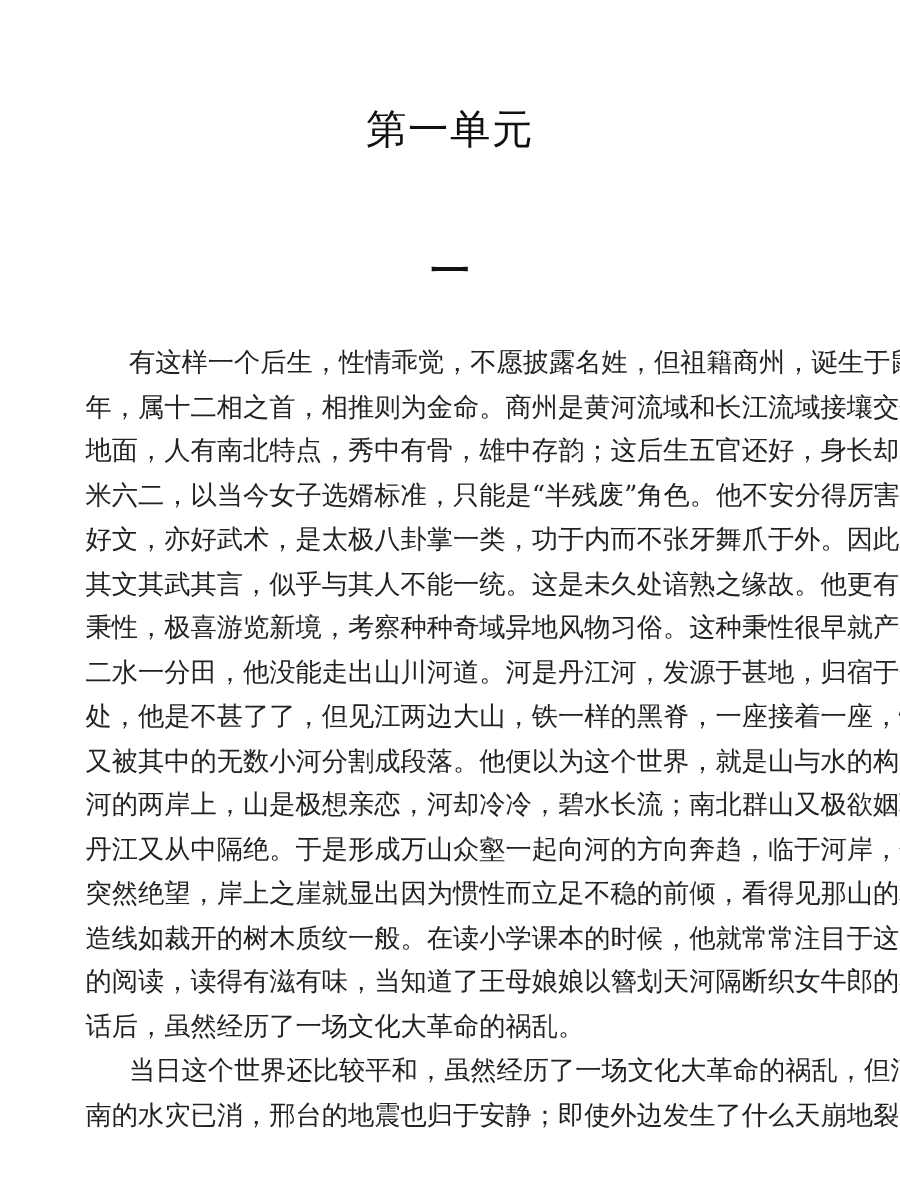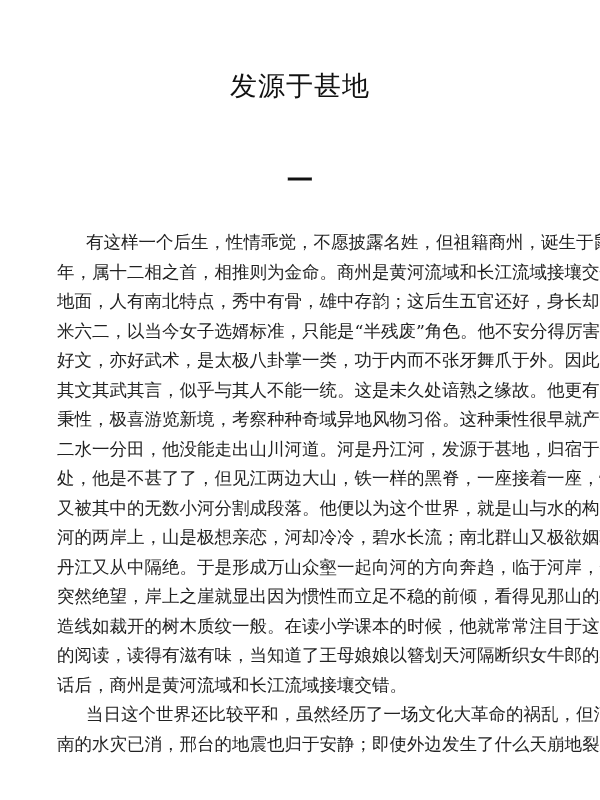--- a/index.html
+++ b/index.html
@@ -67,40 +67,40 @@
     width: 462px;
   }
   .line.last {
     text-align-last: left;
   }
 </style>
 </head>
 <body>
 
 <div class="page">
-  <h1 class="unit-title">发源于甚地</h1>
+  <h1 class="unit-title">第一单元</h1>
   <div class="section-number">一</div>
 
   <div class="body-text">
     <p class="para">
       <span class="line first">有这样一个后生，性情乖觉，不愿披露名姓，但祖籍商州，诞生于鼠</span>
       <span class="line">年，属十二相之首，相推则为金命。商州是黄河流域和长江流域接壤交错</span>
       <span class="line">地面，人有南北特点，秀中有骨，雄中存韵；这后生五官还好，身长却一</span>
       <span class="line">米六二，以当今女子选婿标准，只能是“半残废”角色。他不安分得厉害，</span>
       <span class="line">好文，亦好武术，是太极八卦掌一类，功于内而不张牙舞爪于外。因此，</span>
       <span class="line">其文其武其言，似乎与其人不能一统。这是未久处谙熟之缘故。他更有一</span>
       <span class="line">秉性，极喜游览新境，考察种种奇域异地风物习俗。这种秉性很早就产生，</span>
       <span class="line">二水一分田，他没能走出山川河道。河是丹江河，发源于甚地，归宿于何</span>
       <span class="line">处，他是不甚了了，但见江两边大山，铁一样的黑脊，一座接着一座，恰</span>
       <span class="line">又被其中的无数小河分割成段落。他便以为这个世界，就是山与水的构成。</span>
       <span class="line">河的两岸上，山是极想亲恋，河却冷冷，碧水长流；南北群山又极欲姻联，</span>
       <span class="line">丹江又从中隔绝。于是形成万山众壑一起向河的方向奔趋，临于河岸，便</span>
       <span class="line">突然绝望，岸上之崖就显出因为惯性而立足不稳的前倾，看得见那山的构</span>
       <span class="line">造线如裁开的树木质纹一般。在读小学课本的时候，他就常常注目于这山</span>
       <span class="line">的阅读，读得有滋有味，当知道了王母娘娘以簪划天河隔断织女牛郎的神</span>
-      <span class="line last">话后，商州是黄河流域和长江流域接壤交错。</span>
+      <span class="line last">话后，虽然经历了一场文化大革命的祸乱。</span>
     </p>
     <p class="para">
       <span class="line first">当日这个世界还比较平和，虽然经历了一场文化大革命的祸乱，但河</span>
       <span class="line">南的水灾已消，邢台的地震也归于安静；即使外边发生了什么天崩地裂之</span>
     </p>
   </div>
 </div>
 
 </body></html>

